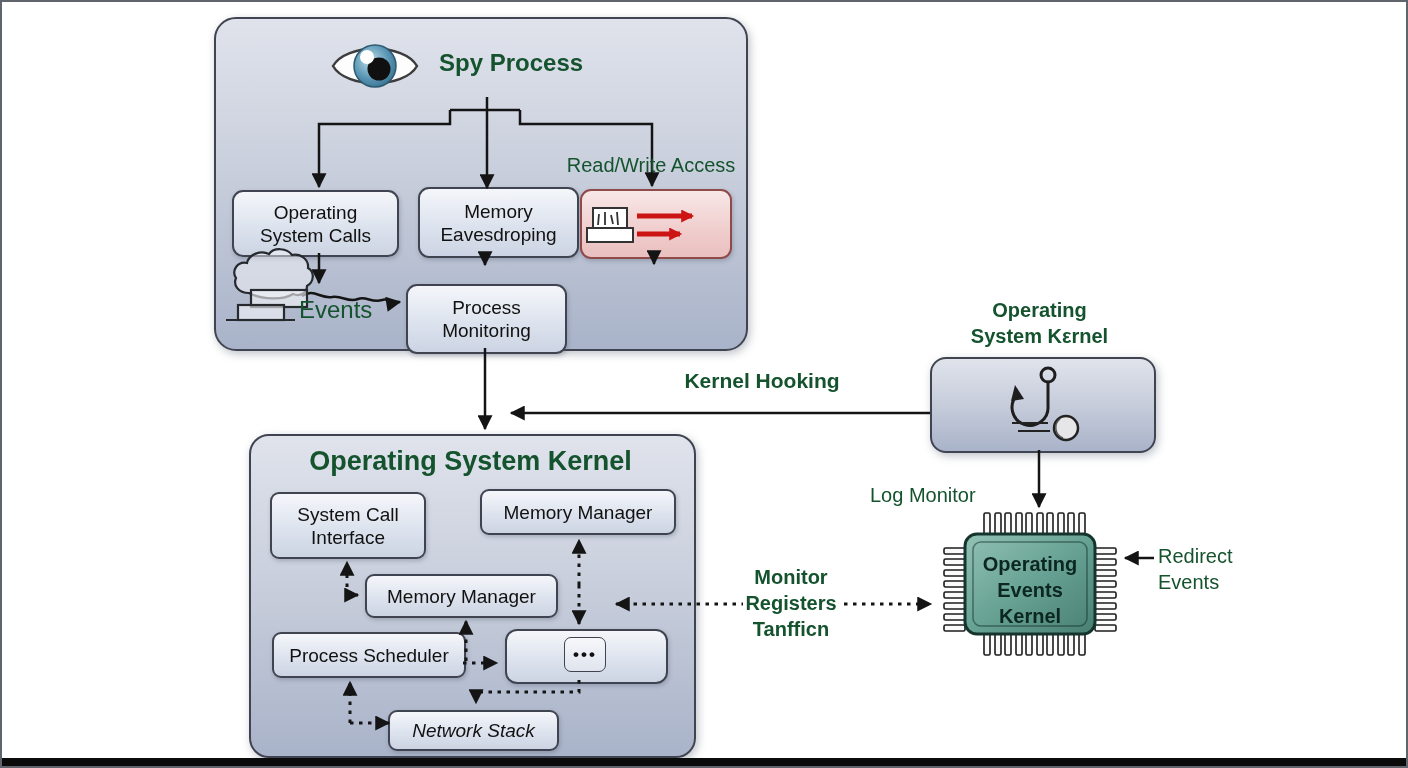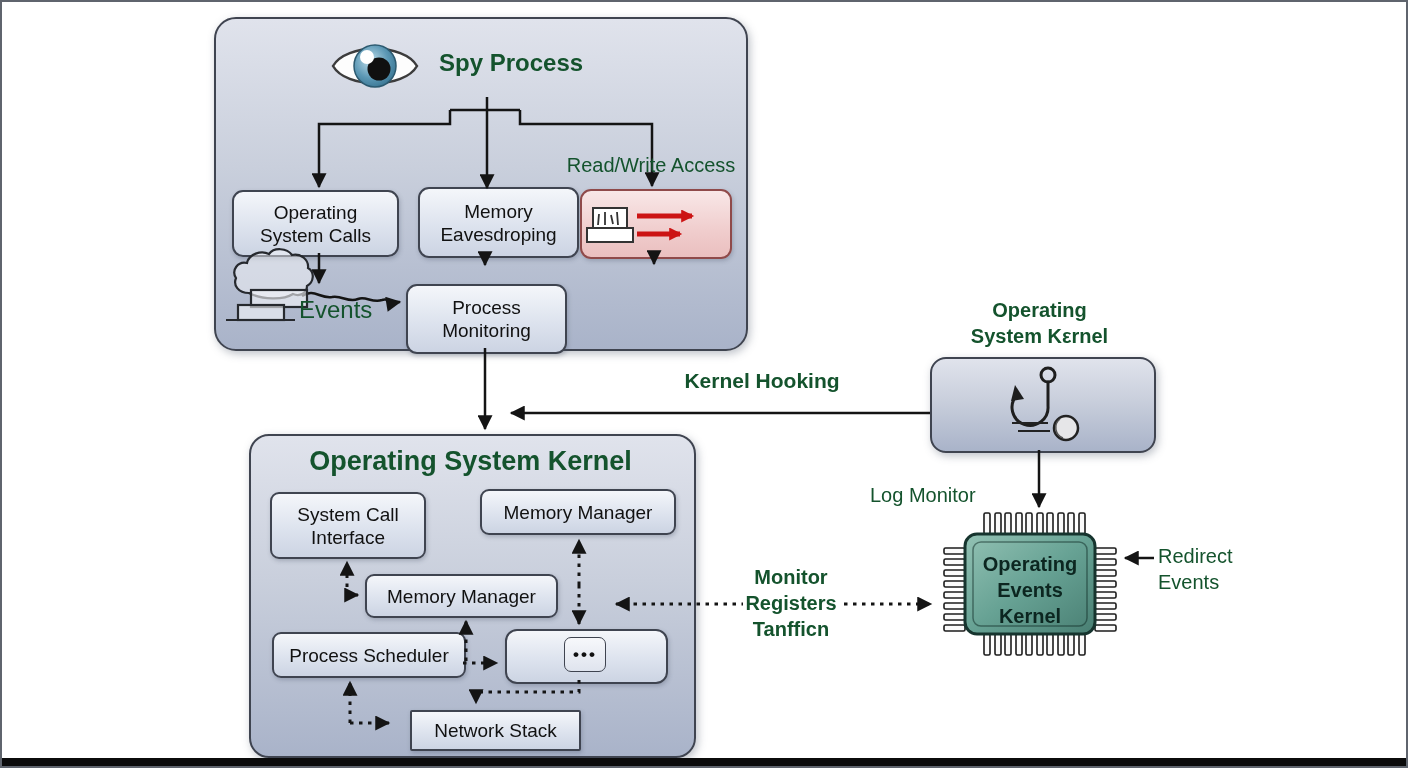--- a/index.html
+++ b/index.html
@@ -61,21 +61,21 @@
   <div class="node" style="left:363px;top:572px;width:189px;height:40px;border-radius:9px;">
     <span>Memory Manager</span>
   </div>
   <div class="node" style="left:270px;top:630px;width:190px;height:42px;border-radius:9px;">
     <span>Process Scheduler</span>
   </div>
   <div class="node" style="left:503px;top:627px;width:159px;height:51px;border-radius:12px;"></div>
   <div class="mini" style="left:562px;top:635px;width:40px;height:33px;">
     <span>•••</span>
   </div>
-  <div class="node" style="left:408px;top:708px;width:167px;height:37px;border-radius:2px;">
+  <div class="node" style="left:386px;top:708px;width:167px;height:37px;border-radius:9px;font-style:italic;">
     <span>Network Stack</span>
   </div>
 
   <svg class="overlay" width="1408" height="768" viewBox="0 0 1408 768">
     <defs>
       <marker id="mA" viewBox="0 0 12 12" refX="11" refY="6" markerWidth="17" markerHeight="15" orient="auto" markerUnits="userSpaceOnUse">
         <path d="M0,0 L12,6 L0,12 Z" fill="#141414"></path>
       </marker>
       <marker id="mR" viewBox="0 0 12 12" refX="10" refY="6" markerWidth="15" markerHeight="13" orient="auto" markerUnits="userSpaceOnUse">
         <path d="M0,0 L12,6 L0,12 Z" fill="#cc1414"></path>

